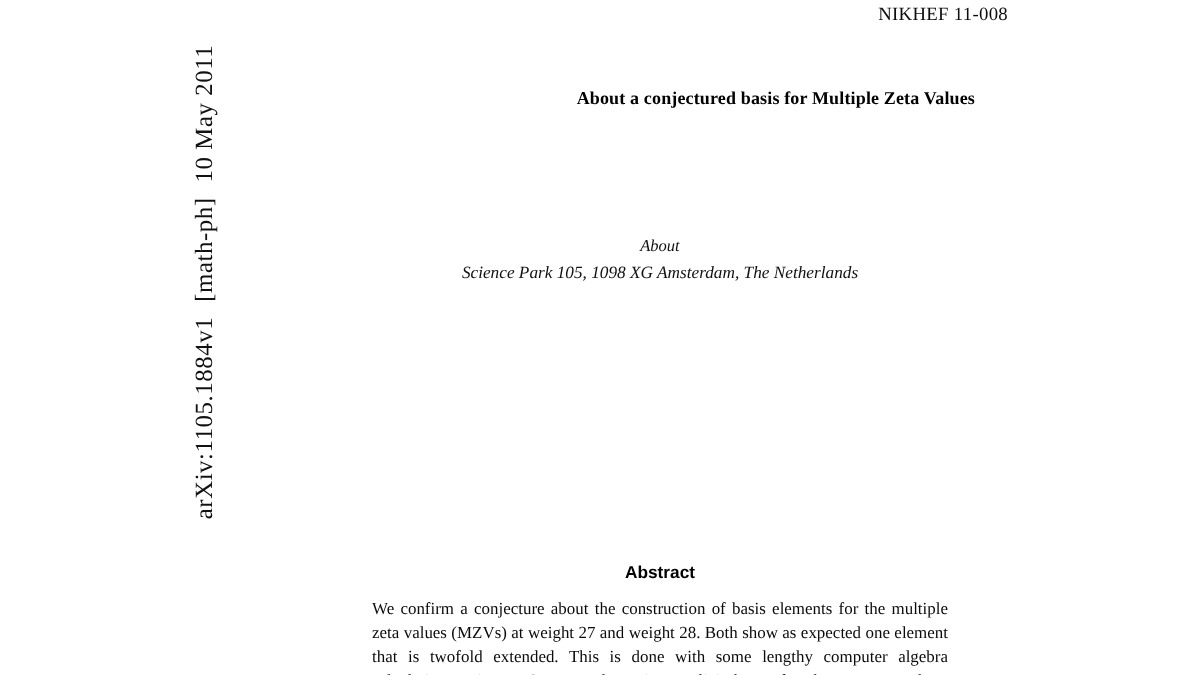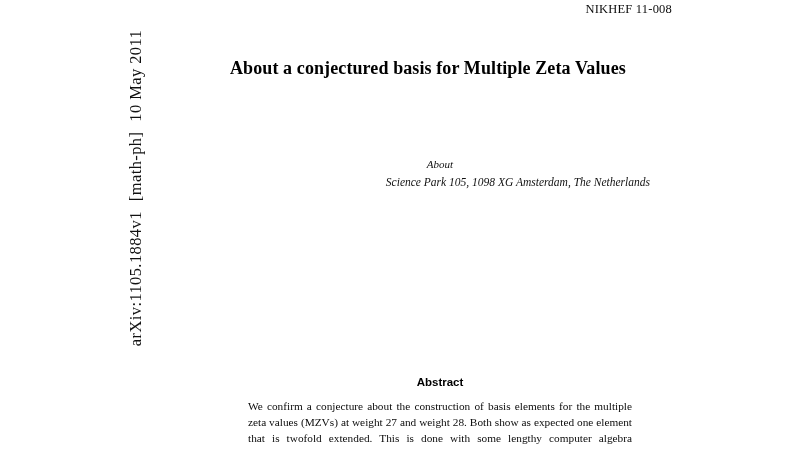--- a/index.html
+++ b/index.html
@@ -61,22 +61,22 @@
     left: 230px;
     top: 0;
     width: 420px;
     height: 450px;
   }
   .title {
     position: absolute;
     top: 58px;
     left: 0;
     width: 420px;
-    text-align: left;
-    font-size: 18px;
+    text-align: right;
+    font-size: 12px;
     font-weight: bold;
     font-family: "Liberation Serif", serif;
     letter-spacing: 0.1px;
     line-height: 1.2;
   }
   .authors {
     position: absolute;
     top: 108px;
     left: 0;
     width: 420px;
@@ -96,21 +96,20 @@
     line-height: 1.65;
     color: #101010;
   }
   .affiliation .org {
     display: block;
     font-size: 11px;
   }
   .affiliation .addr {
     display: block;
     font-size: 11.5px;
-    text-align: right;
   }
   .abstract-heading {
     position: absolute;
     top: 376px;
     left: 0;
     width: 420px;
     text-align: center;
     font-size: 11.5px;
     font-weight: bold;
     font-family: Liberation Sans, sans-serif;

